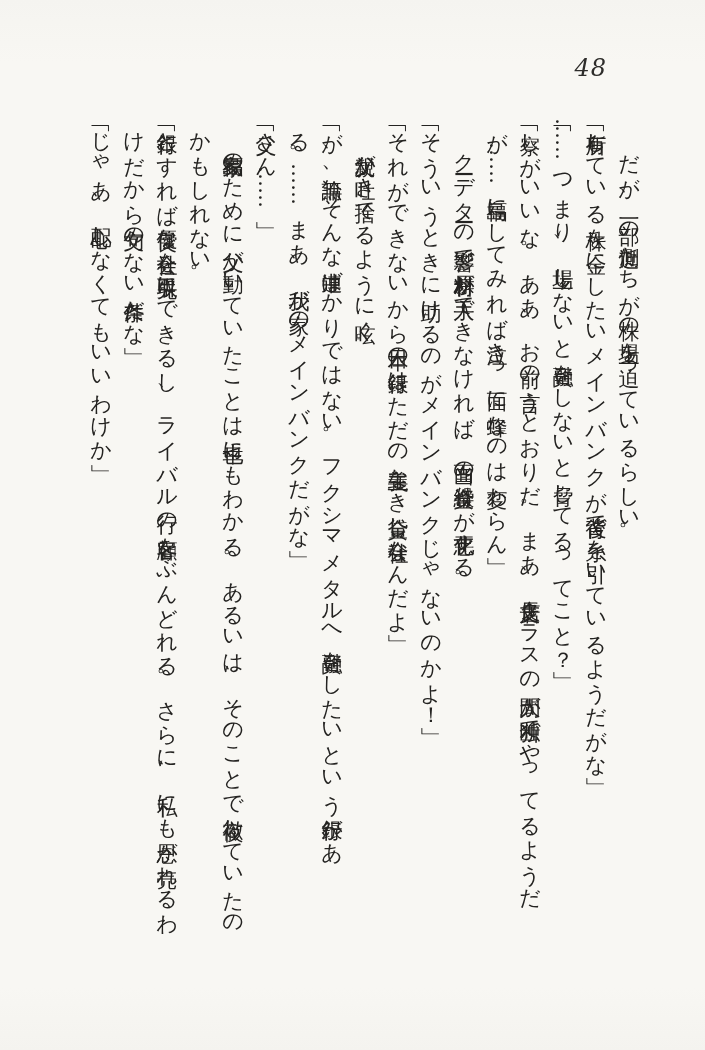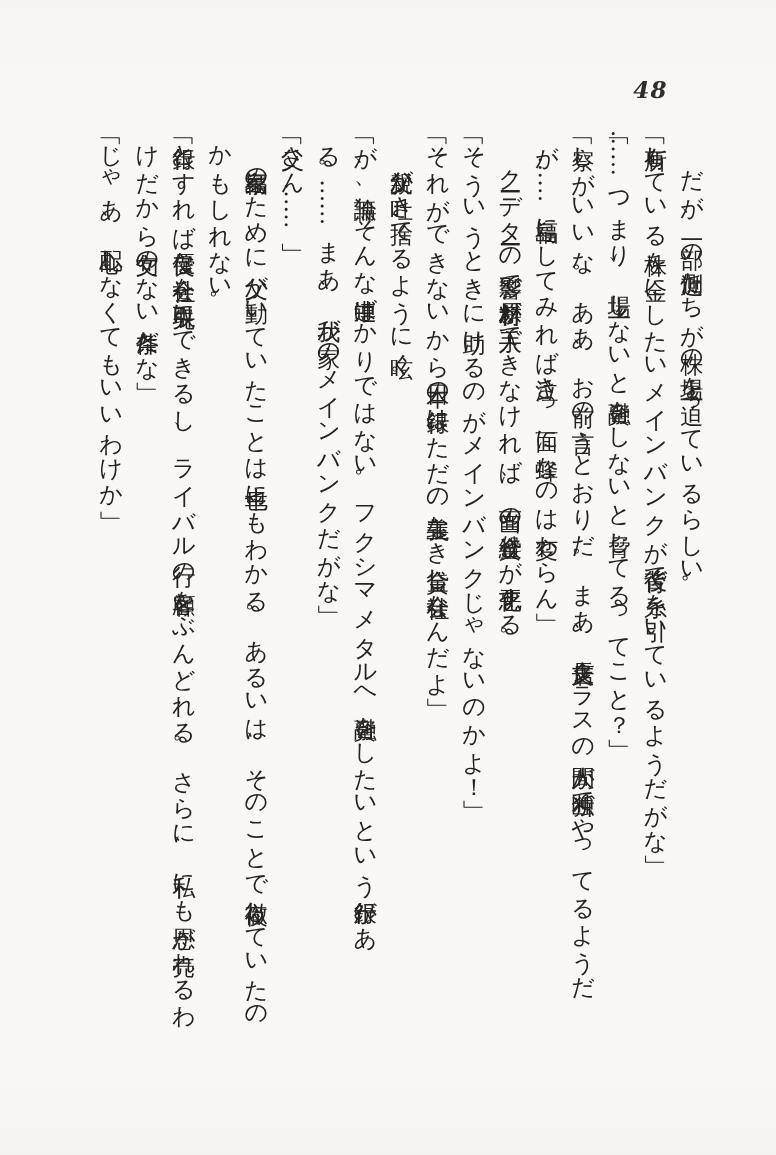--- a/index.html
+++ b/index.html
@@ -14,28 +14,27 @@
   }
   .page {
     position: relative;
     width: 705px;
     height: 1050px;
     background: linear-gradient(180deg, #f5f4f0 0%, #f8f7f3 6%, #f8f7f3 94%, #f4f3ef 100%);
     font-family: "DejaVu Serif", serif;
   }
   .page-number {
     position: absolute;
-    top: 69px;
+    top: 54px;
     right: 98px;
     font-family: "DejaVu Serif", serif;
     font-style: italic;
-    font-size: 21px;
+    font-size: 24px;
     color: #2e2d2b;
     letter-spacing: 1px;
-    font-weight: bold;
   }
   .text-block {
     position: absolute;
     top: 118px;
     right: 60px;
     height: 810px;
     writing-mode: vertical-rl;
     text-orientation: mixed;
     line-break: normal;
     font-family: "DejaVu Serif", serif;

